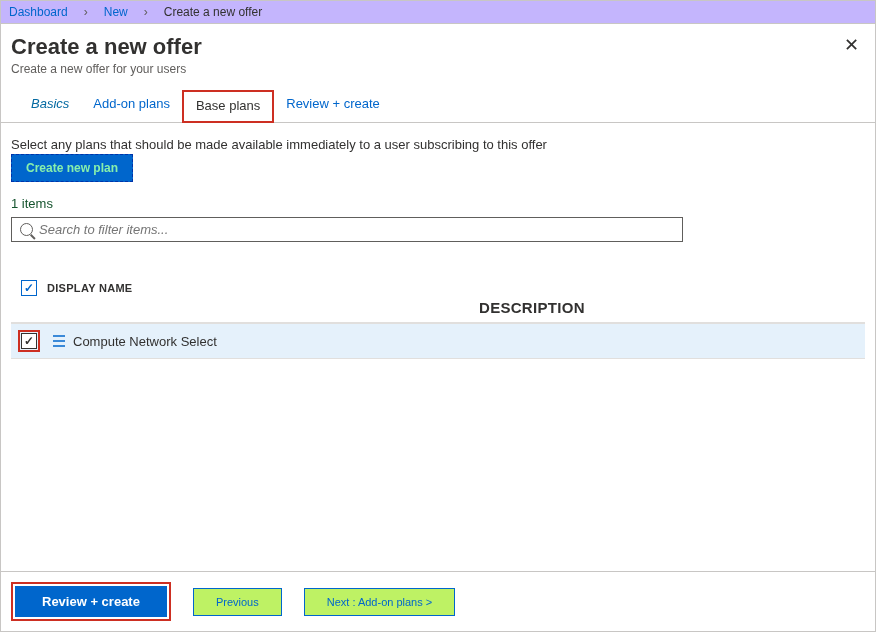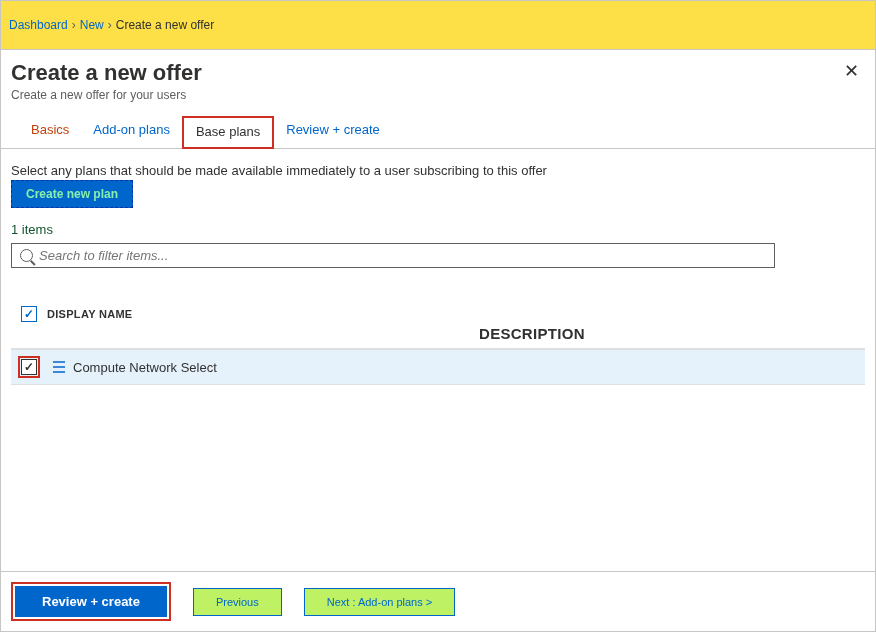--- a/index.html
+++ b/index.html
@@ -12,25 +12,25 @@
       height: 632px;
       border: 1px solid #c8c6c4;
       position: relative;
       overflow: hidden;
     }
 
     
     .breadcrumb-bar {
       display: flex;
       align-items: center;
-      padding: 17px 8px;
-      background: #fde047;
+      padding: 4px 8px;
+      background: #c4b5fd;
       border-bottom: 1px solid #c8c6c4;
       font-size: 12px;
-      gap: 4px;
+      gap: 16px;
     }
     .breadcrumb-link { color: #0066cc; cursor: pointer; }
     .breadcrumb-sep { color: #605e5c; }
     .breadcrumb-current { color: #323130; }
 
     
     .header {
       display: flex;
       justify-content: space-between;
       align-items: flex-start;
@@ -62,21 +62,21 @@
       padding: 0 18px;
       border-bottom: 1px solid #c8c6c4;
     }
     .tab {
       padding: 6px 12px 8px 12px;
       font-size: 13px;
       color: #0066cc;
       cursor: pointer;
       position: relative;
     }
-    .tab.visited { color: #c2410c; }
+    .tab.visited { color: #0369a1; font-style: italic; }
     .tab.active {
       color: #323130;
       border: 2px solid #cd2f22;
       border-bottom: 2px solid #cd2f22;
       margin-bottom: -1px;
     }
 
     
     .content {
       padding: 14px 10px 0 10px;
@@ -100,21 +100,21 @@
     .items-count {
       font-size: 13px;
       color: #14532d;
       margin-bottom: 6px;
     }
     .search-row {
       display: flex;
       align-items: center;
       border: 1px solid #605e5c;
       padding: 4px 8px;
-      width: 764px;
+      width: 672px;
       gap: 6px;
       margin-bottom: 12px;
     }
     .search-row input {
       border: none;
       outline: none;
       font-style: italic;
       font-size: 13px;
       flex: 1;
       color: #605e5c;

